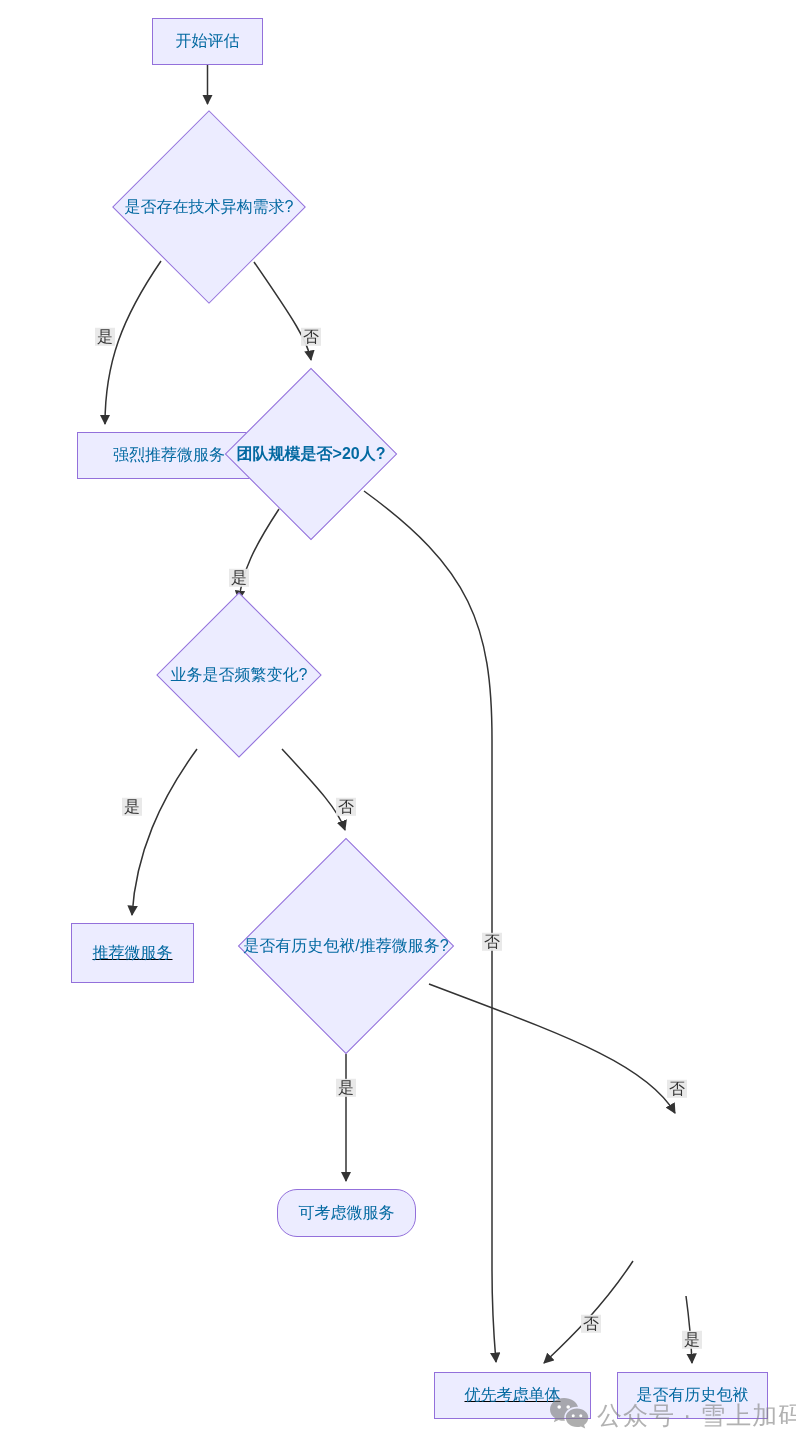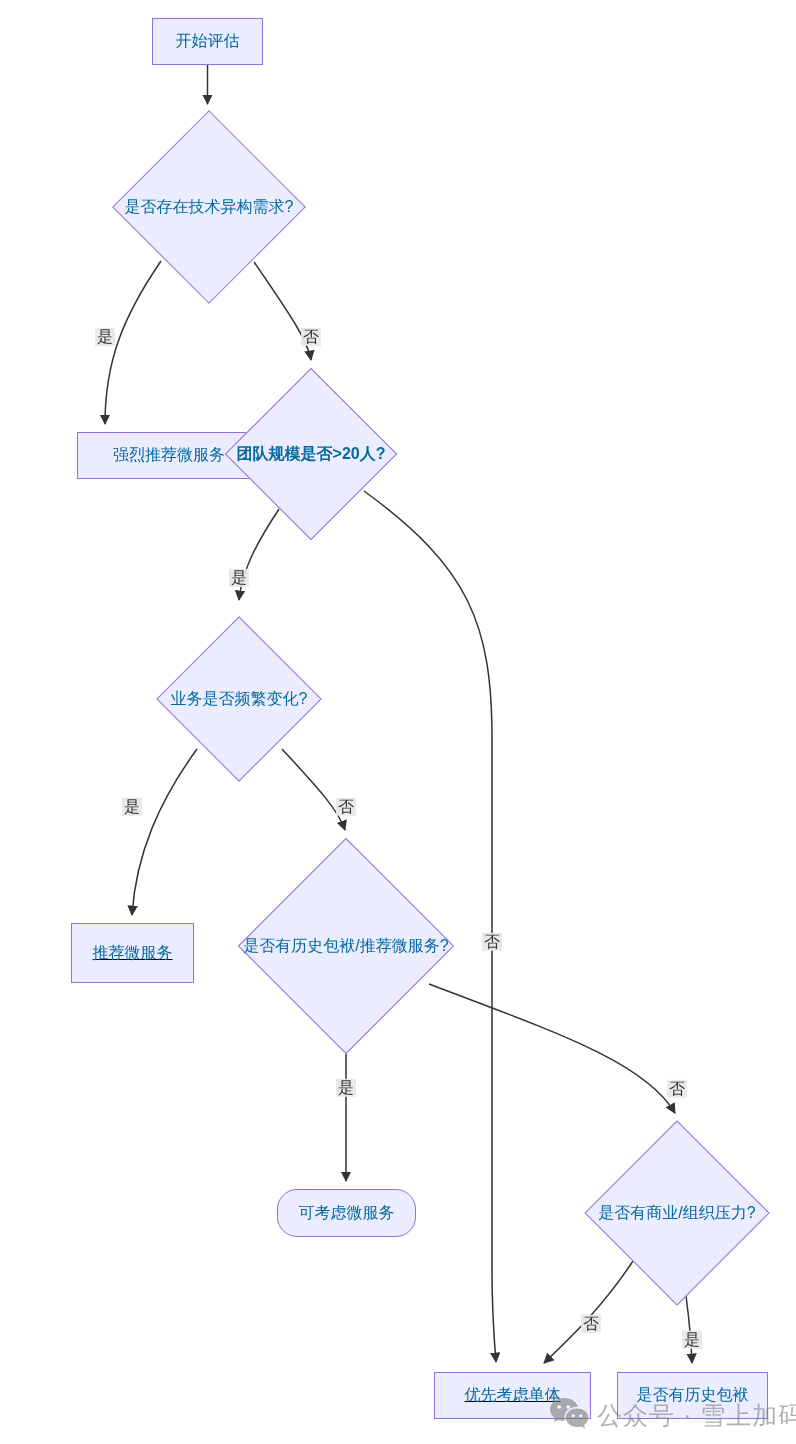--- a/index.html
+++ b/index.html
@@ -119,34 +119,30 @@
   <div class="diamond" style="left:112px;top:110px;width:194px;height:194px;">
     <div class="diamond-shape" style="width:137px;height:137px;"></div>
     <span class="node-label">是否存在技术异构需求?</span>
   </div>
 
   <div class="diamond" style="left:225px;top:368px;width:172px;height:172px;font-weight:bold;">
     <div class="diamond-shape" style="width:122px;height:122px;"></div>
     <span class="node-label">团队规模是否&gt;20人?</span>
   </div>
 
-  <div class="diamond" style="left:156px;top:616px;width:166px;height:166px;justify-content:center;">
+  <div class="diamond" style="left:156px;top:592px;width:166px;height:166px;justify-content:center;">
     <div class="diamond-shape" style="width:117px;height:117px;"></div>
     <span class="node-label">业务是否频繁变化?</span>
   </div>
 
   <div class="diamond" style="left:238px;top:838px;width:216px;height:216px;">
     <div class="diamond-shape" style="width:153px;height:153px;"></div>
     <span class="node-label">是否有历史包袱/推荐微服务?</span>
   </div>
 
-  <div class="diamond" style="left:584px;top:1120px;width:186px;height:186px;">
-    <div class="diamond-shape" style="width:131px;height:131px;"></div>
-    <span class="node-label">是否有商业/组织压力?</span>
-  </div>
 
   <span class="edge-chip" style="left:105px;top:337px;">是</span>
   <span class="edge-chip" style="left:311px;top:337px;">否</span>
   <span class="edge-chip" style="left:239px;top:578px;">是</span>
   <span class="edge-chip" style="left:492px;top:942px;">否</span>
   <span class="edge-chip" style="left:132px;top:807px;">是</span>
   <span class="edge-chip" style="left:346px;top:807px;">否</span>
   <span class="edge-chip" style="left:346px;top:1088px;">是</span>
   <span class="edge-chip" style="left:677px;top:1089px;">否</span>
   <span class="edge-chip" style="left:591px;top:1324px;">否</span>

